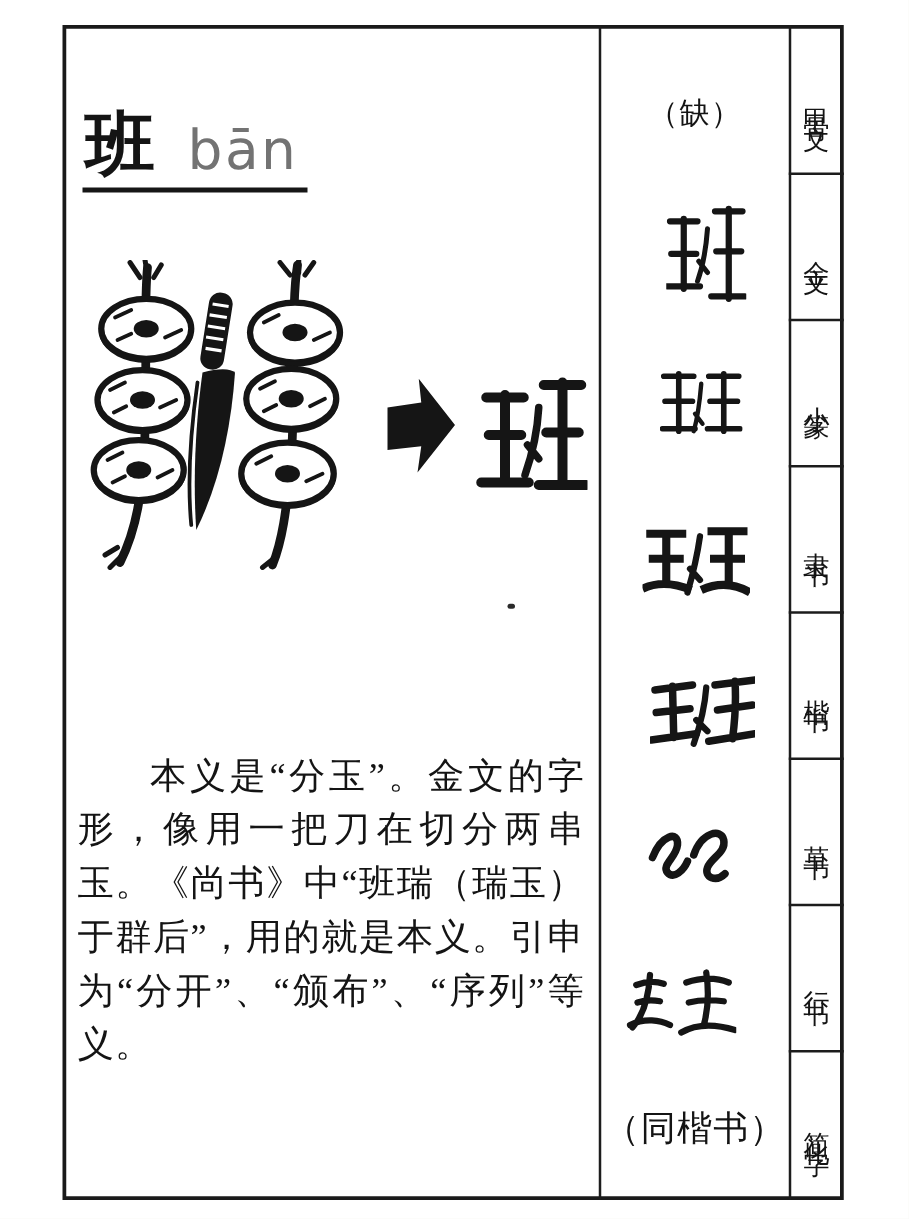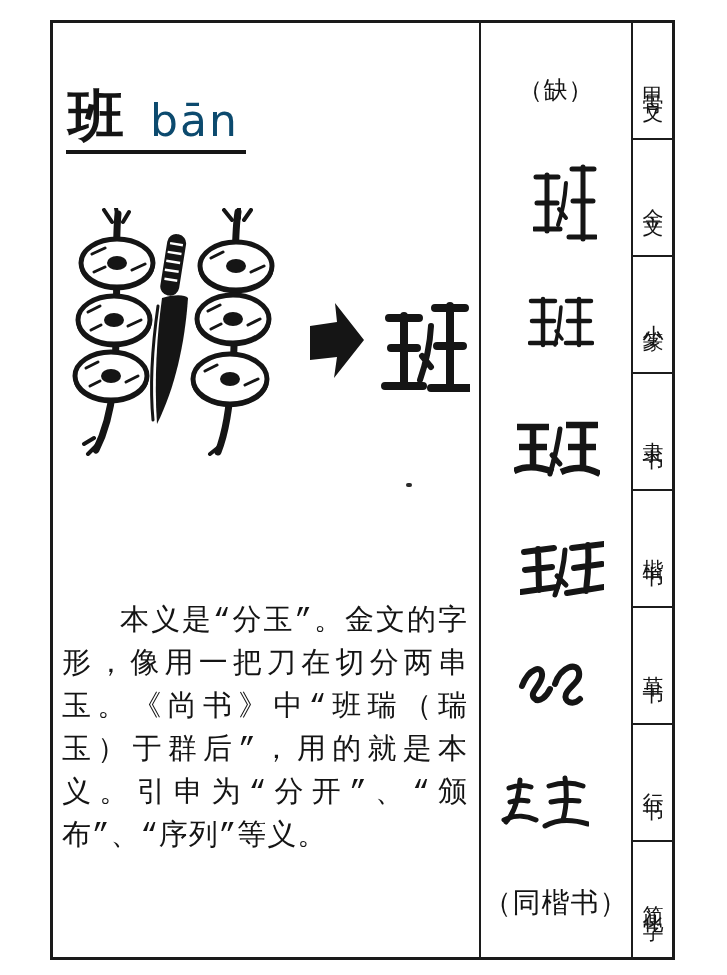--- a/index.html
+++ b/index.html
@@ -14,32 +14,32 @@
   .vdiv{position:absolute;top:20px;height:940px;width:2px;background:#1c1c1c;}
   .vdiv.v1{left:479px;}
   .vdiv.v2{left:631px;}
   
   .headword-char{
     position:absolute;left:68px;top:86px;font-size:56px;font-weight:bold;
     line-height:60px;letter-spacing:0;
   }
   .headword-pinyin{
     position:absolute;left:150px;top:96px;font-size:44px;line-height:50px;
-    font-family:"DejaVu Sans",sans-serif;color:#0c4a6e;letter-spacing:2px;text-align:center;
+    font-family:"DejaVu Sans",sans-serif;color:#737373;letter-spacing:2px;text-align:center;
   }
   .headword-underline{
     position:absolute;left:66px;top:150px;width:180px;height:4px;background:#161616;
   }
   
   .illustration{position:absolute;left:58px;top:208px;}
   
   .etym-text{
     position:absolute;left:62px;top:600px;width:406px;
     font-size:29px;line-height:43px;letter-spacing:1px;
-    text-align:justify;text-indent:2em;margin:0;font-family:Liberation Mono, monospace;
+    text-align:justify;text-indent:2em;margin:0;
   }
   
   .mid-note{
     position:absolute;left:481px;width:150px;text-align:center;
     font-size:24px;letter-spacing:1px;
   }
   .note-top{top:74px;}
   .note-bottom{top:884px;font-size:28px;}
   .glyph{position:absolute;}
   

